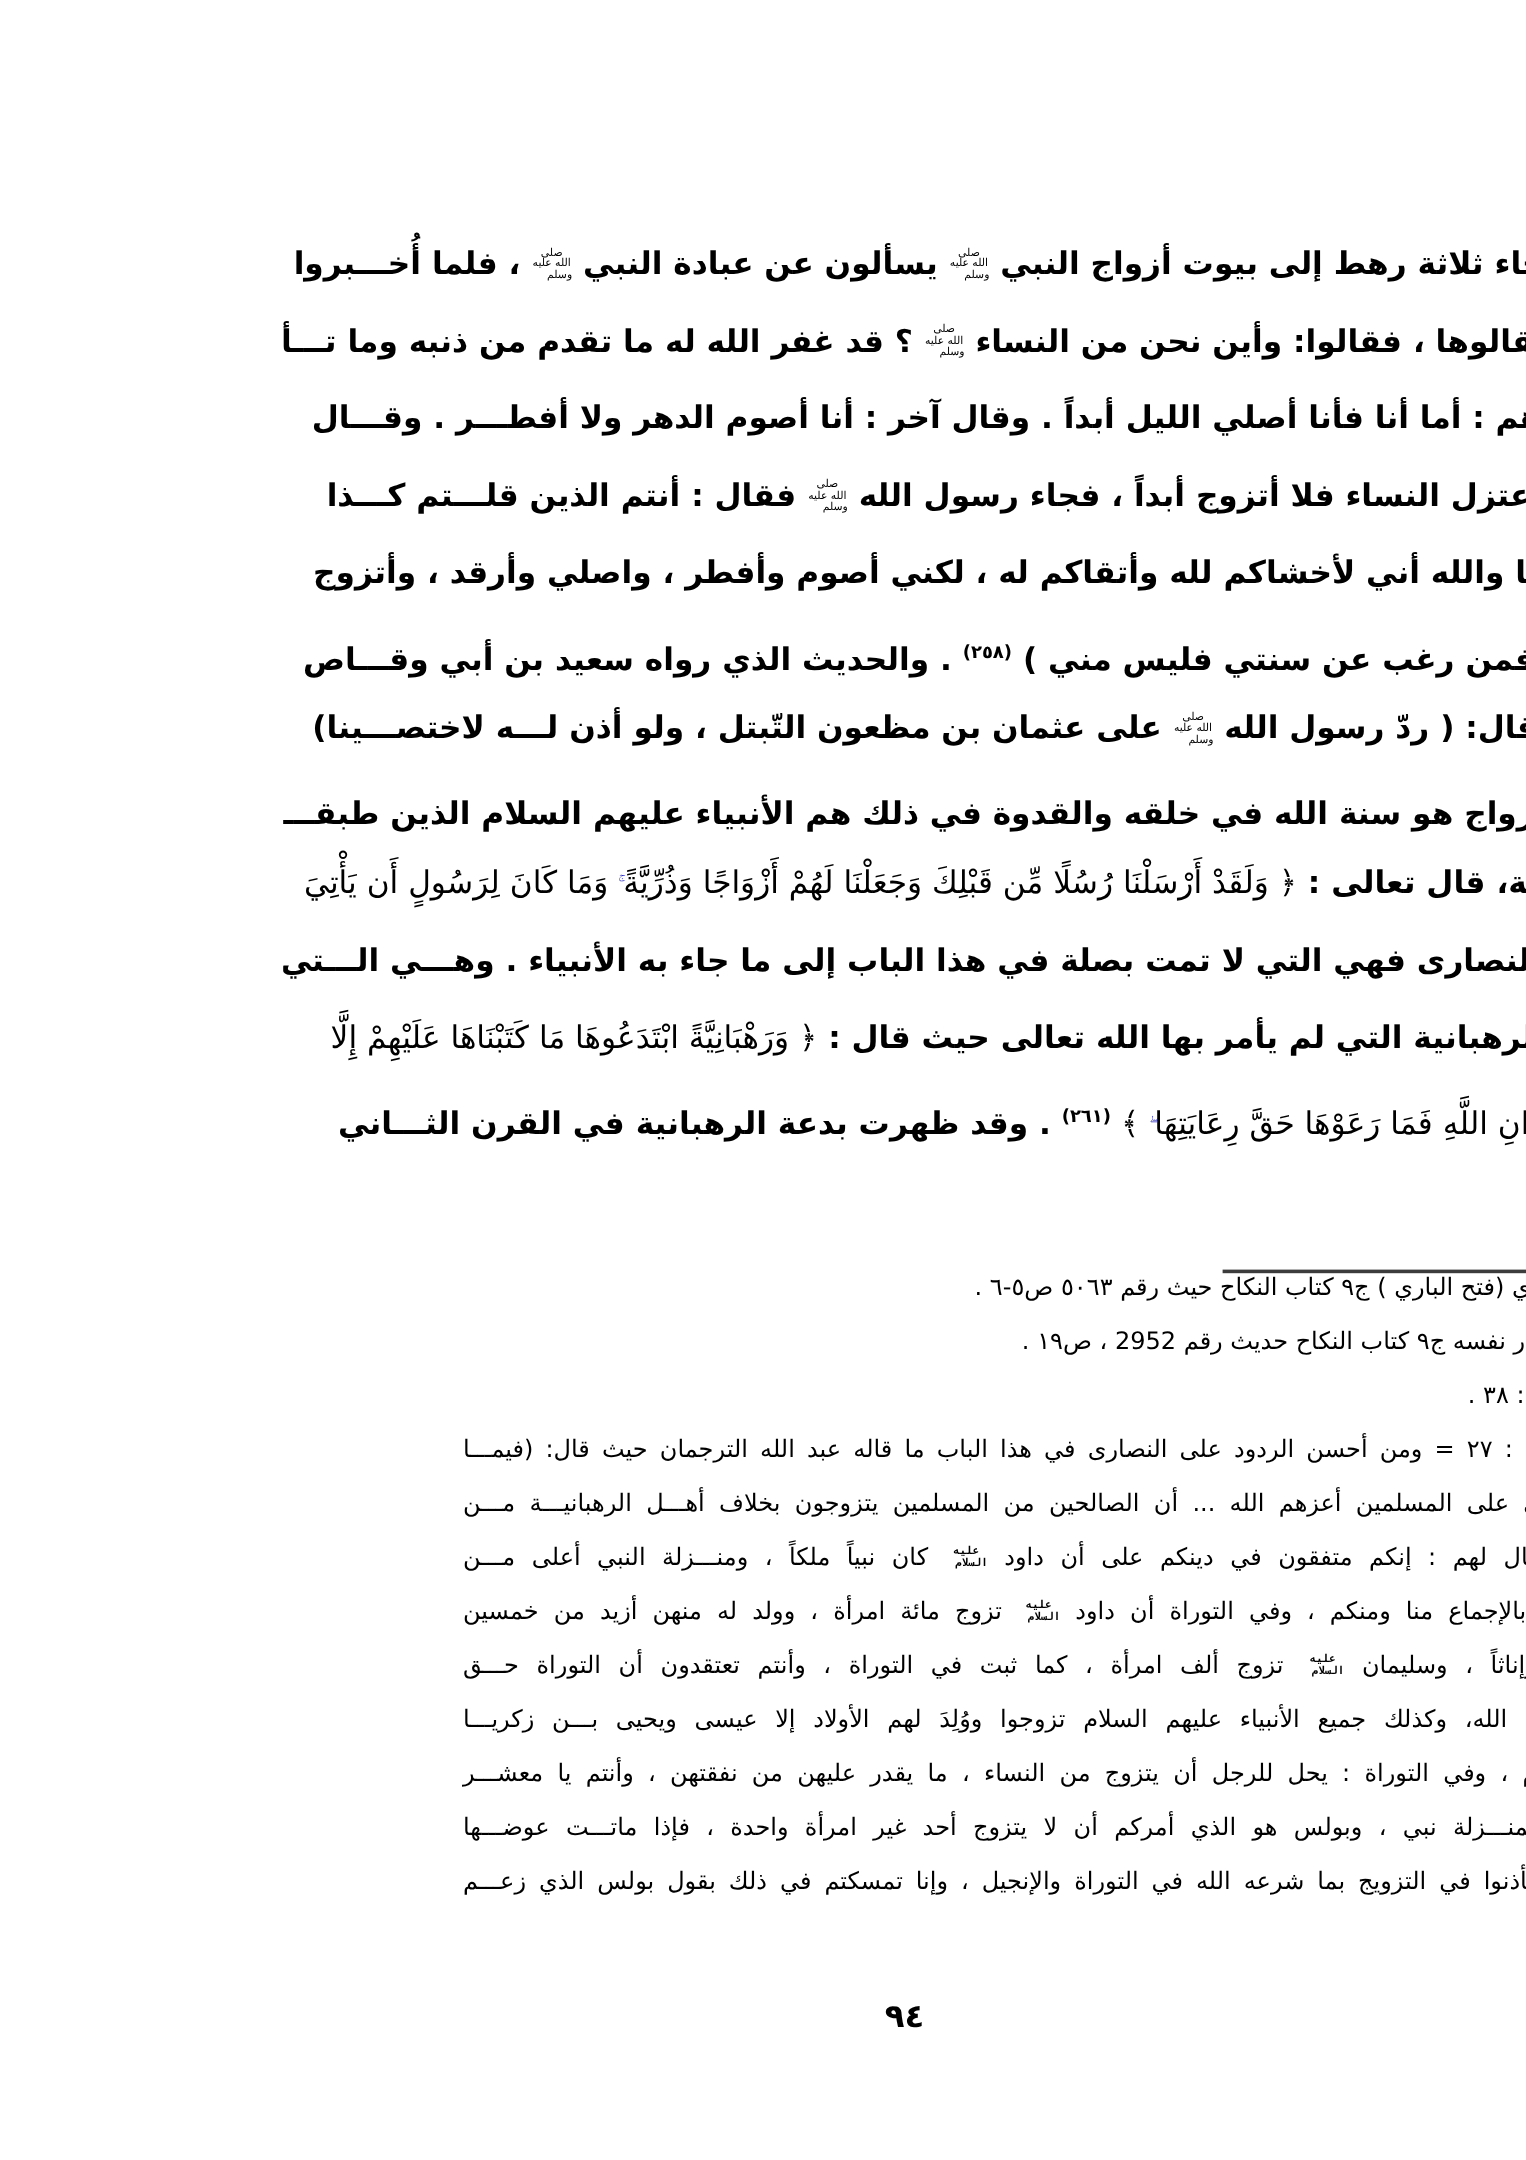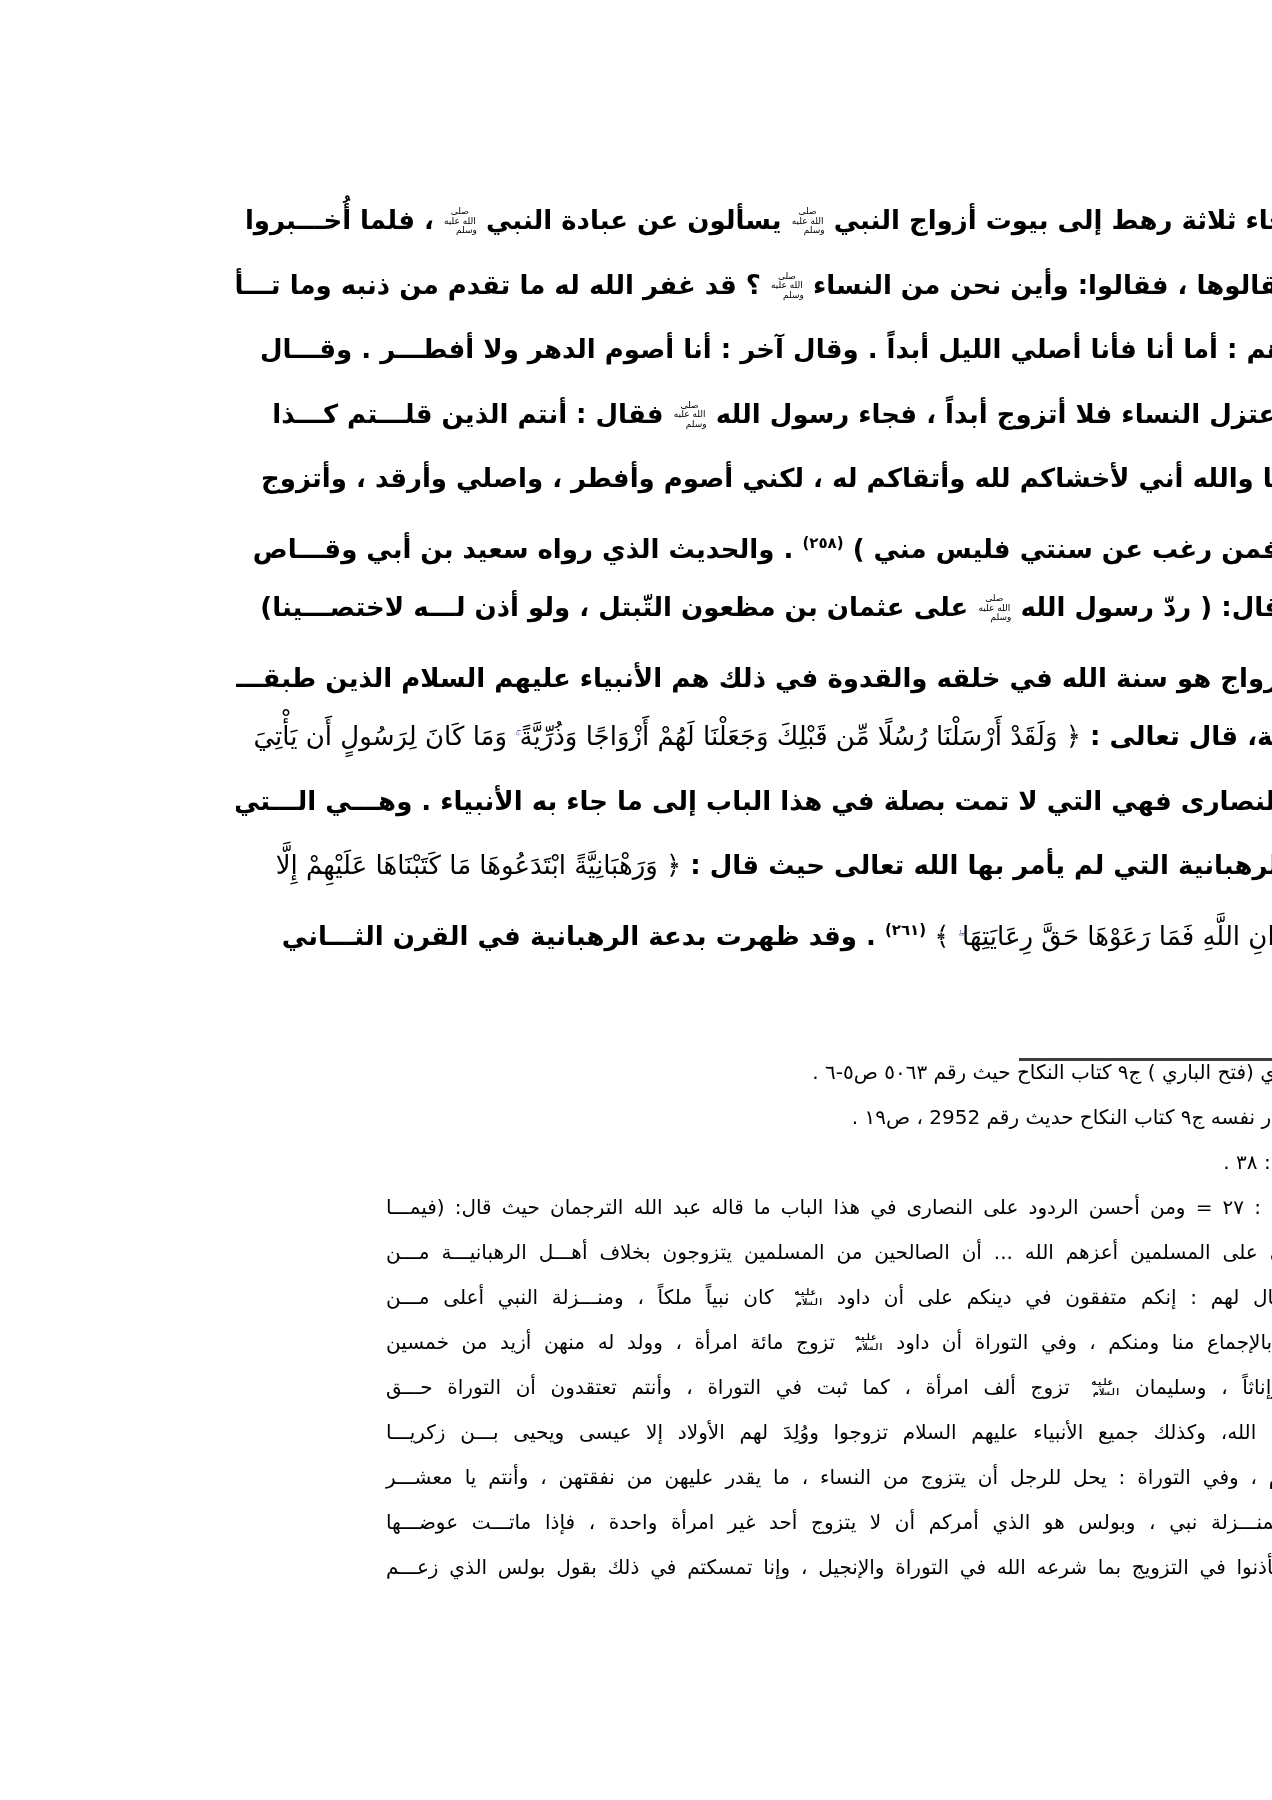--- a/index.html
+++ b/index.html
@@ -84,14 +84,15 @@
     <div class="fline f-just"><span class="seg-n">يعيبه النصارى على المسلمين أعزهم الله ... أن الصالحين من المسلمين يتزوجون بخلاف أهـــل الرهبانيـــة مـــن</span></div>
     <div class="fline f-just"><span class="seg-n">النصارى، فيقال لهم : إنكم متفقون في دينكم على أن داود </span><span class="seg-as">عليه السلام</span><span class="seg-n"> كان نبياً ملكاً ، ومنـــزلة النبي أعلى مـــن</span></div>
     <div class="fline f-just"><span class="seg-n">مرتبة الولي بالإجماع منا ومنكم ، وفي التوراة أن داود </span><span class="seg-as">عليه السلام</span><span class="seg-n"> تزوج مائة امرأة ، وولد له منهن أزيد من خمسين</span></div>
     <div class="fline f-just"><span class="seg-n">ولداً ذكوراً وإناثاً ، وسليمان </span><span class="seg-as">عليه السلام</span><span class="seg-n"> تزوج ألف امرأة ، كما ثبت في التوراة ، وأنتم تعتقدون أن التوراة حـــق</span></div>
     <div class="fline f-just"><span class="seg-n">نزل من عند الله، وكذلك جميع الأنبياء عليهم السلام تزوجوا ووُلِدَ لهم الأولاد إلا عيسى ويحيى بـــن زكريـــا</span></div>
     <div class="fline f-just"><span class="seg-n">عليهما السلام ، وفي التوراة : يحل للرجل أن يتزوج من النساء ، ما يقدر عليهن من نفقتهن ، وأنتم يا معشـــر</span></div>
     <div class="fline f-just"><span class="seg-n">أوائلكم أنه بمنـــزلة نبي ، وبولس هو الذي أمركم أن لا يتزوج أحد غير امرأة واحدة ، فإذا ماتـــت عوضـــها</span></div>
     <div class="fline f-just"><span class="seg-n">النصارى لم تأذنوا في التزويج بما شرعه الله في التوراة والإنجيل ، وإنا تمسكتم في ذلك بقول بولس الذي زعـــم</span></div>
   </div>
 
+  <div class="page-number">٩٤</div>
 
 </div>
 
 </body></html>

